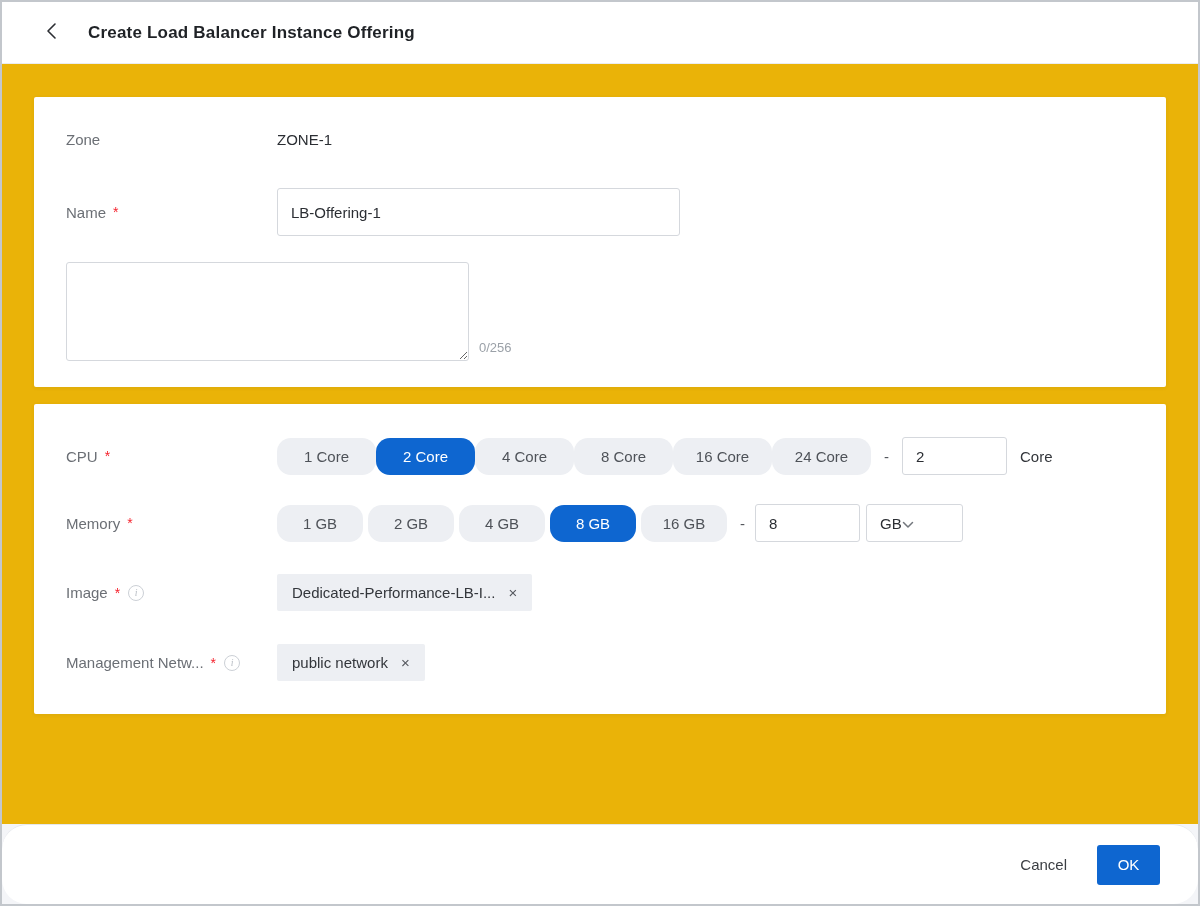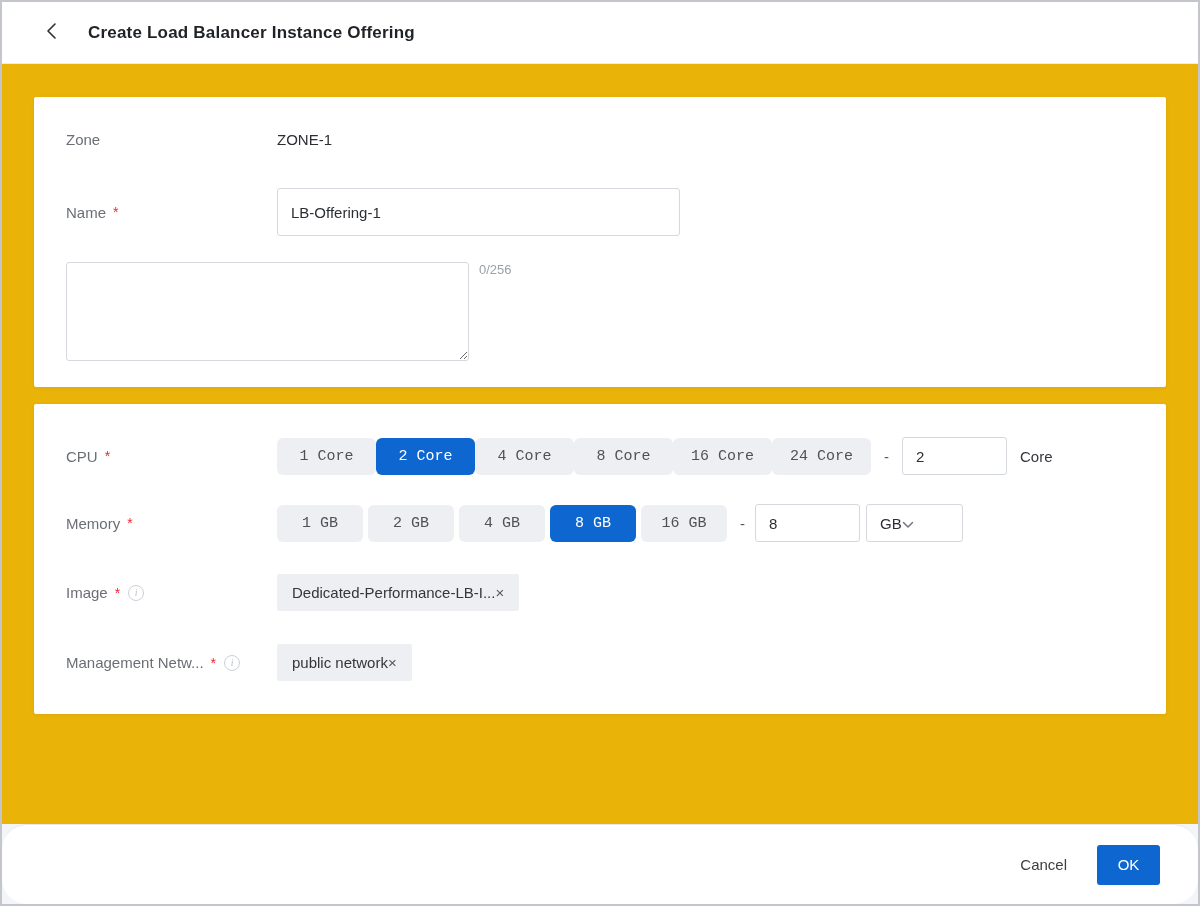--- a/index.html
+++ b/index.html
@@ -73,36 +73,36 @@
 
   .static-value { font-size: 15px; color: #2b2e33; }
 
   .text-input {
     width: 403px; height: 48px;
     border: 1px solid #d5d8dd; border-radius: 3px;
     padding: 0 13px; font-size: 15px; color: #2b2e33;
     font-family: "Liberation Sans", sans-serif;
     background: #fff; outline: none;
   }
-  .desc-wrap { display: flex; align-items: flex-start; gap: 10px; }
+  .desc-wrap { display: flex; align-items: flex-end; gap: 10px; }
   .textarea-input {
     width: 403px; height: 99px;
     border: 1px solid #d5d8dd; border-radius: 3px;
     padding: 8px 13px; font-size: 15px; color: #2b2e33;
     font-family: "Liberation Sans", sans-serif;
     background: #fff; outline: none; resize: both;
   }
   .char-counter { font-size: 13px; color: #9ba1a8; padding-bottom: 6px; }
 
   
   .opt-group { display: flex; align-items: center; }
   .opt-btn {
-    height: 37px; border: none; border-radius: 6px;
+    height: 37px; border: none; border-radius: 14px;
     background: #edeff3; color: #4e5258;
-    font-size: 15px; font-family: Liberation Mono, monospace;
+    font-size: 15px; font-family: Liberation Sans, sans-serif;
     cursor: pointer; white-space: nowrap;
     display: inline-flex; align-items: center; justify-content: center;
   }
   .cpu-btn { min-width: 99px; padding: 0 18px; }
   .cpu-btn + .cpu-btn { }
   .mem-btn { min-width: 86px; padding: 0 16px; }
   .mem-btn + .mem-btn { margin-left: 5px; }
   .opt-btn.selected { background: #0e66d0; color: #ffffff; }
 
   .range-sep { color: #55585e; font-size: 15px; margin: 0 13px; }
@@ -117,21 +117,21 @@
   .unit-select {
     margin-left: 6px; width: 97px; height: 38px;
     border: 1px solid #d5d8dd; border-radius: 3px; background: #fff;
     display: inline-flex; align-items: center; 
     padding: 0 13px; font-size: 15px; color: #2b2e33; cursor: pointer;
   }
 
   
   .tag {
     height: 37px; background: #edeff3; border-radius: 2px;
-    display: inline-flex; align-items: center; 
+    display: inline-flex; align-items: center; gap: 13px;
     padding: 4px 15px; font-size: 15px; color: #33363b;
   }
   .tag-close {
     font-size: 15px; color: #55585e; cursor: pointer; line-height: 1;
   }
 
   
   .footer {
     flex: 0 0 80px; height: 80px;
     background: #ffffff; border-top: 1px solid #e4e7eb;

